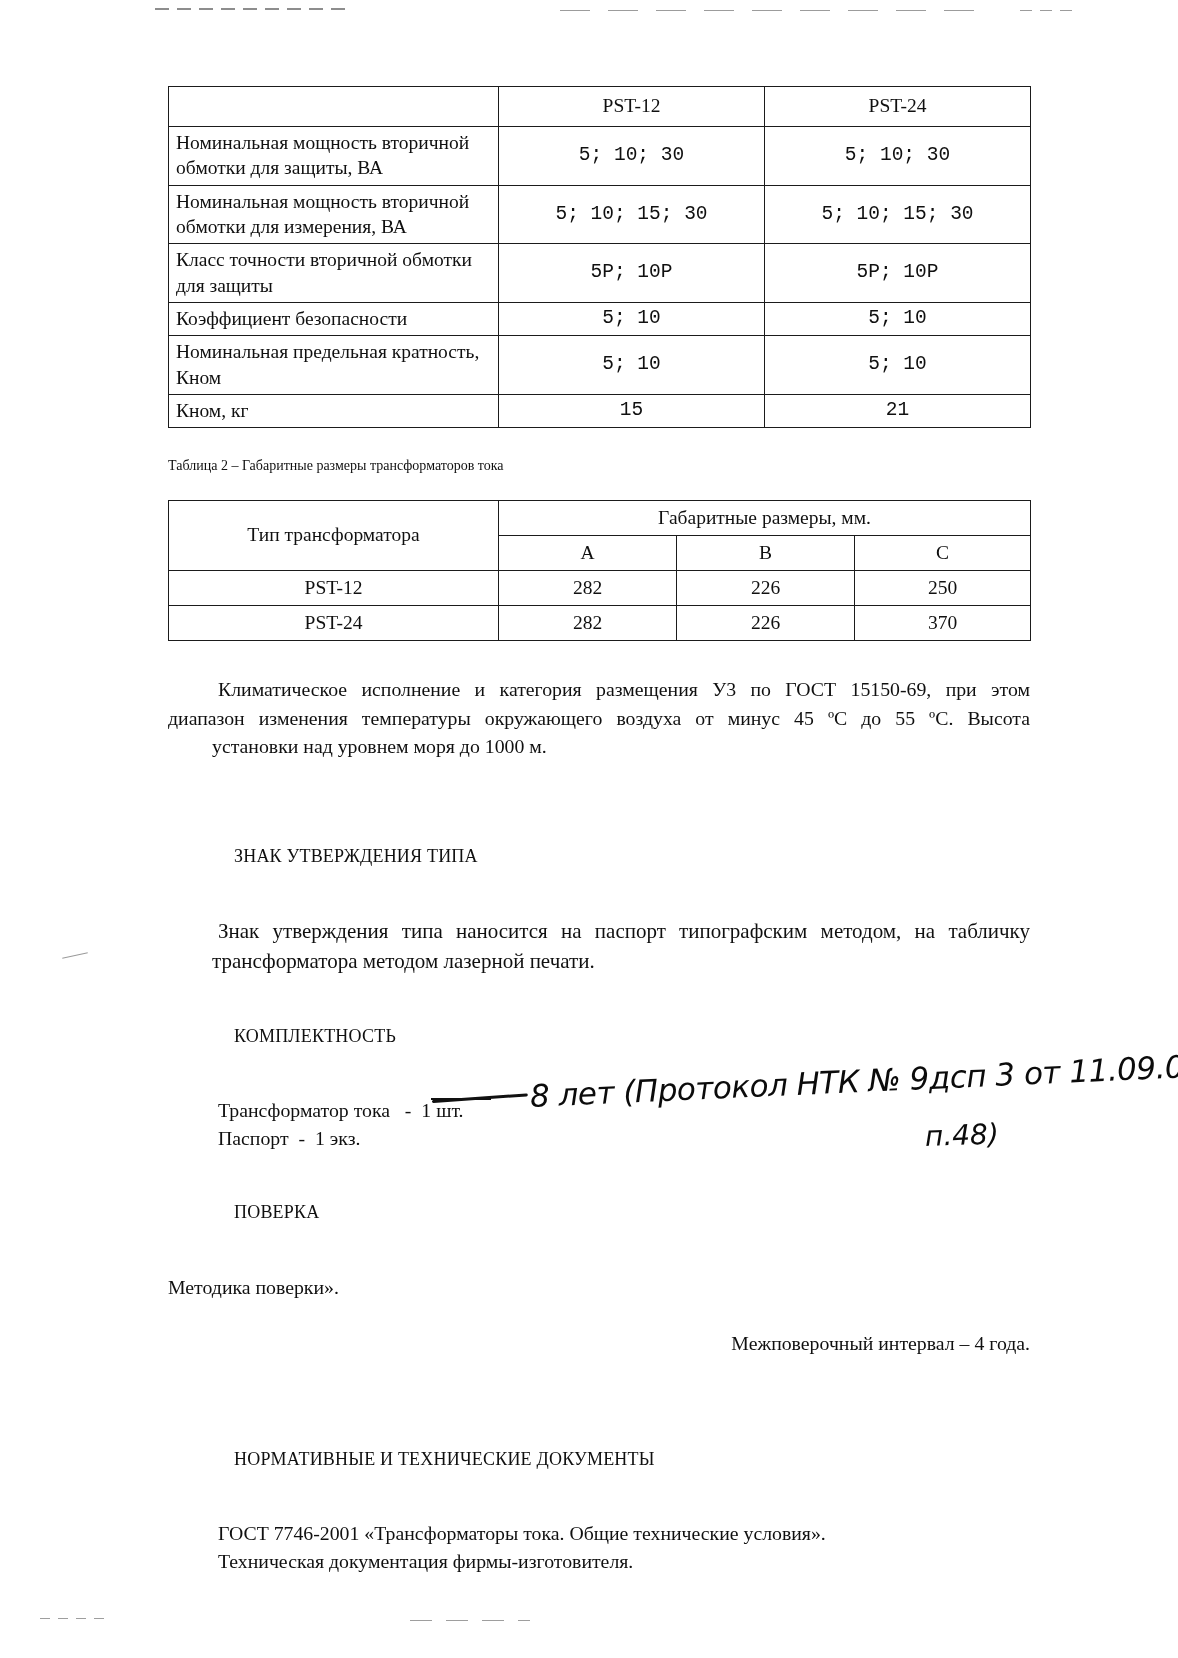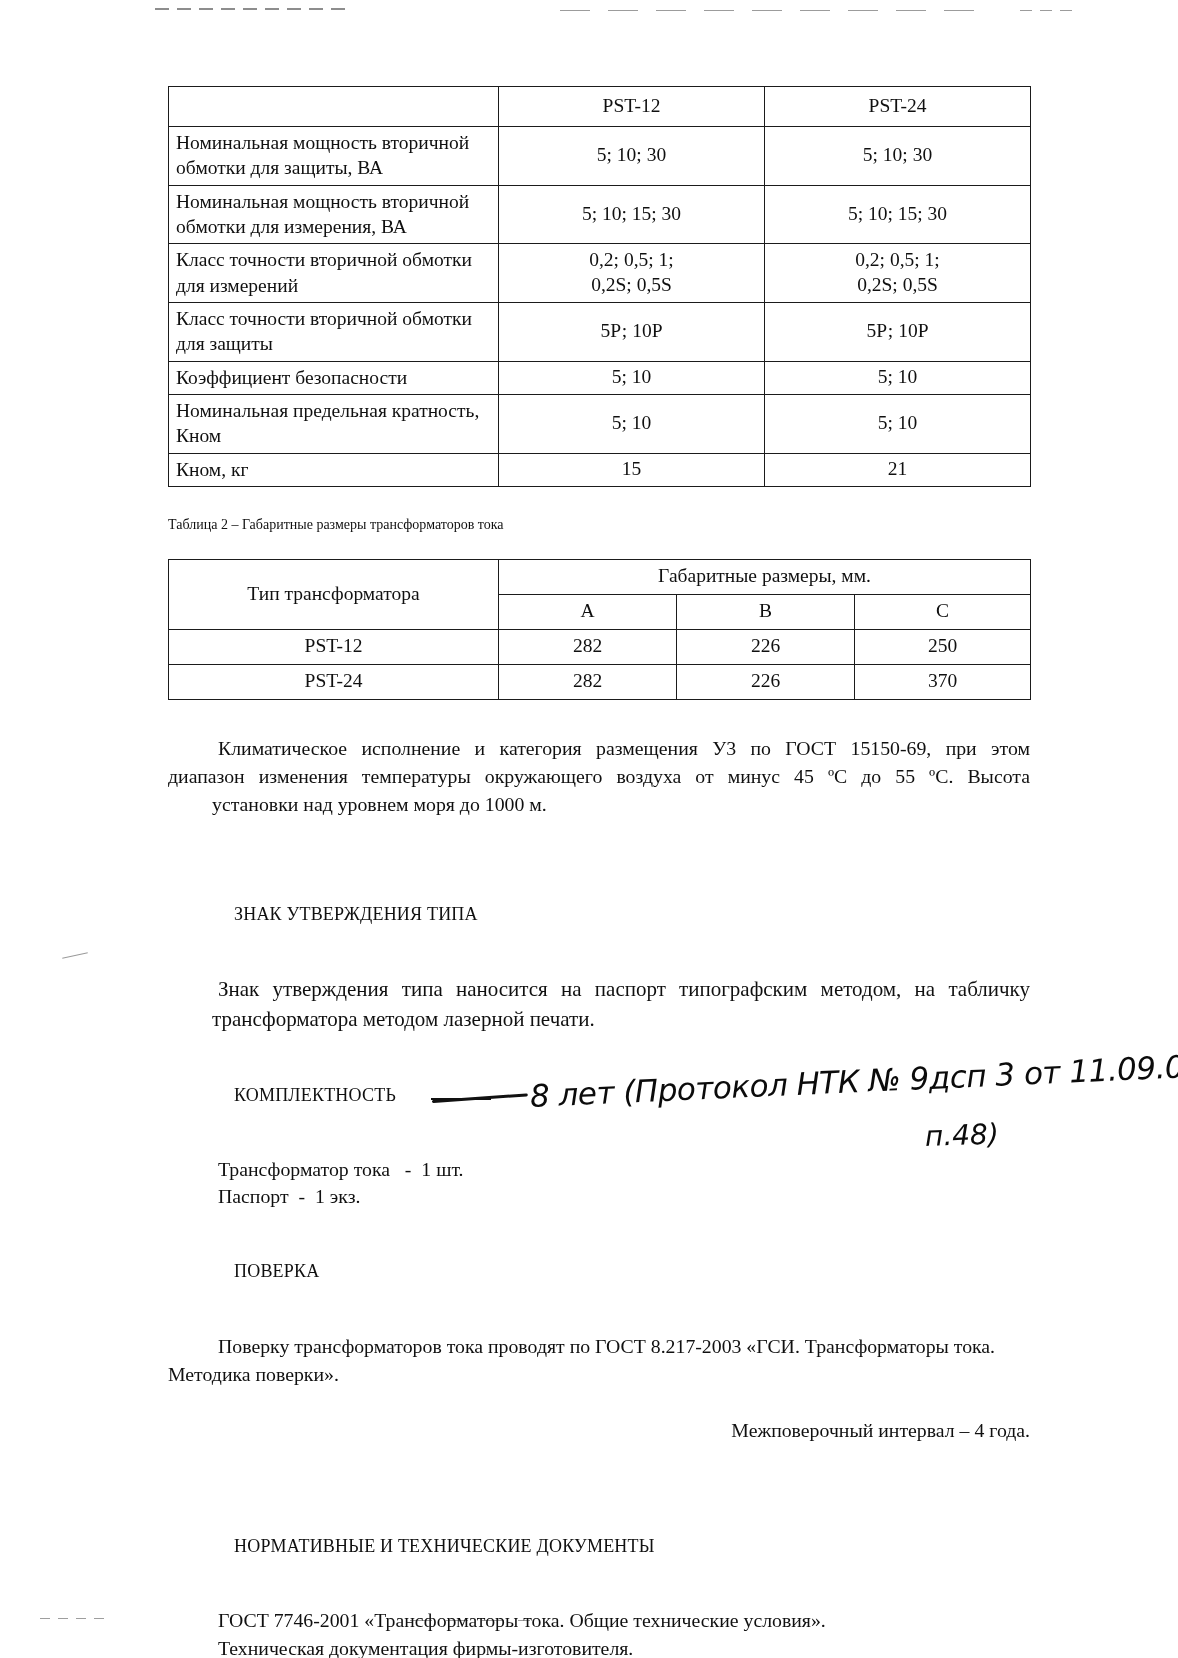--- a/index.html
+++ b/index.html
@@ -81,20 +81,21 @@
   }
   .t1 col.c-label { width: 330px; }
   .t1 col.c-val   { width: 266px; }
 
   .t1 td.label {
     text-align: left;
     line-height: 1.3;
   }
   .t1 td.val {
     text-align: center;
+    font-family: Liberation Mono, monospace;
   }
   .t1 tr.head td {
     text-align: center;
     height: 32px;
   }
   .t1 td.blank { border-left: 1.6px solid #1b1b1b; }
 
   
   .t2 { margin-top: 12px; }
   .t2 col.c-type { width: 330px; }
@@ -218,27 +219,20 @@
           <td class="val">5; 10; 30</td>
           <td class="val">5; 10; 30</td>
         </tr>
 
         <tr>
           <td class="label">Номинальная мощность вторичной обмотки для измерения, ВА</td>
           <td class="val">5; 10; 15; 30</td>
           <td class="val">5; 10; 15; 30</td>
         </tr>
 
-        <tr>
-          <td class="label">Класс точности вторичной обмотки для измерений</td>
-          <td class="val multiline" style="white-space:pre-line">0,2; 0,5; 1;
-0,2S; 0,5S</td>
-          <td class="val multiline" style="white-space:pre-line">0,2; 0,5; 1;
-0,2S; 0,5S</td>
-        </tr>
 
         <tr>
           <td class="label">Класс точности вторичной обмотки для защиты</td>
           <td class="val">5Р; 10Р</td>
           <td class="val">5Р; 10Р</td>
         </tr>
 
         <tr>
           <td class="label">Коэффициент безопасности</td>
           <td class="val">5; 10</td>
@@ -322,21 +316,20 @@
     <div class="plain-line">Трансформатор тока   -  1 шт.</div>
     <div class="plain-line">Паспорт  -  1 экз.</div>
 
     <div class="gap-md"></div>
 
     <h2 class="section">ПОВЕРКА</h2>
 
     <div class="gap-md"></div>
 
     <div style="font-size:19.8px;line-height:1.42;">
-      <div style="text-indent:50px;">Поверку трансформаторов тока проводят по ГОСТ 8.217-2003 «ГСИ. Трансформаторы тока.</div>
       <div>Методика поверки».</div>
       <div class="indent-line" style="white-space:pre;">
         <span>Межповерочный интервал – </span><span>4 года.</span>
       </div>
     </div>
 
     <div class="gap-lg"></div>
 
     <h2 class="section">НОРМАТИВНЫЕ И ТЕХНИЧЕСКИЕ ДОКУМЕНТЫ</h2>
 

